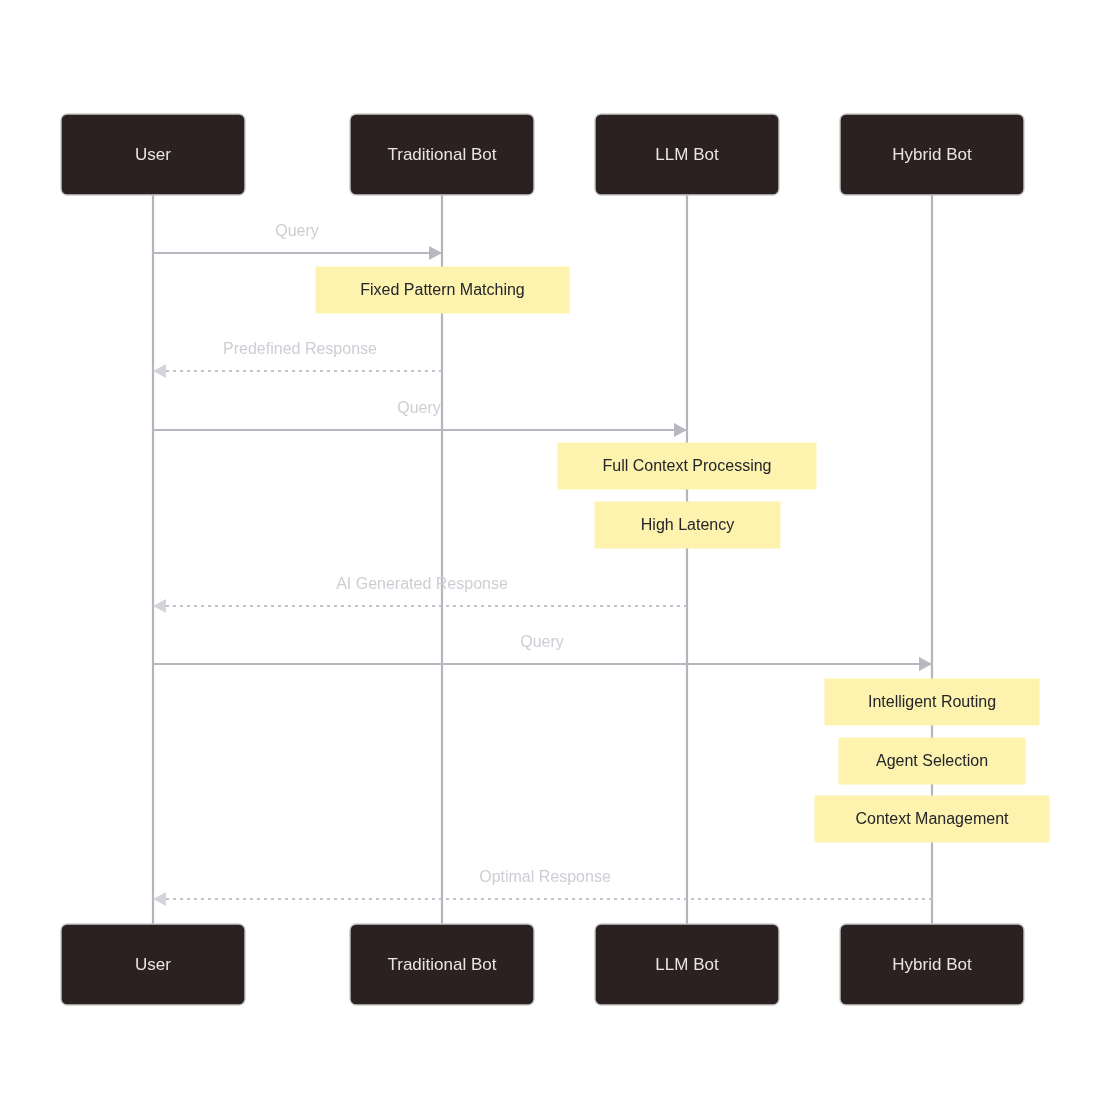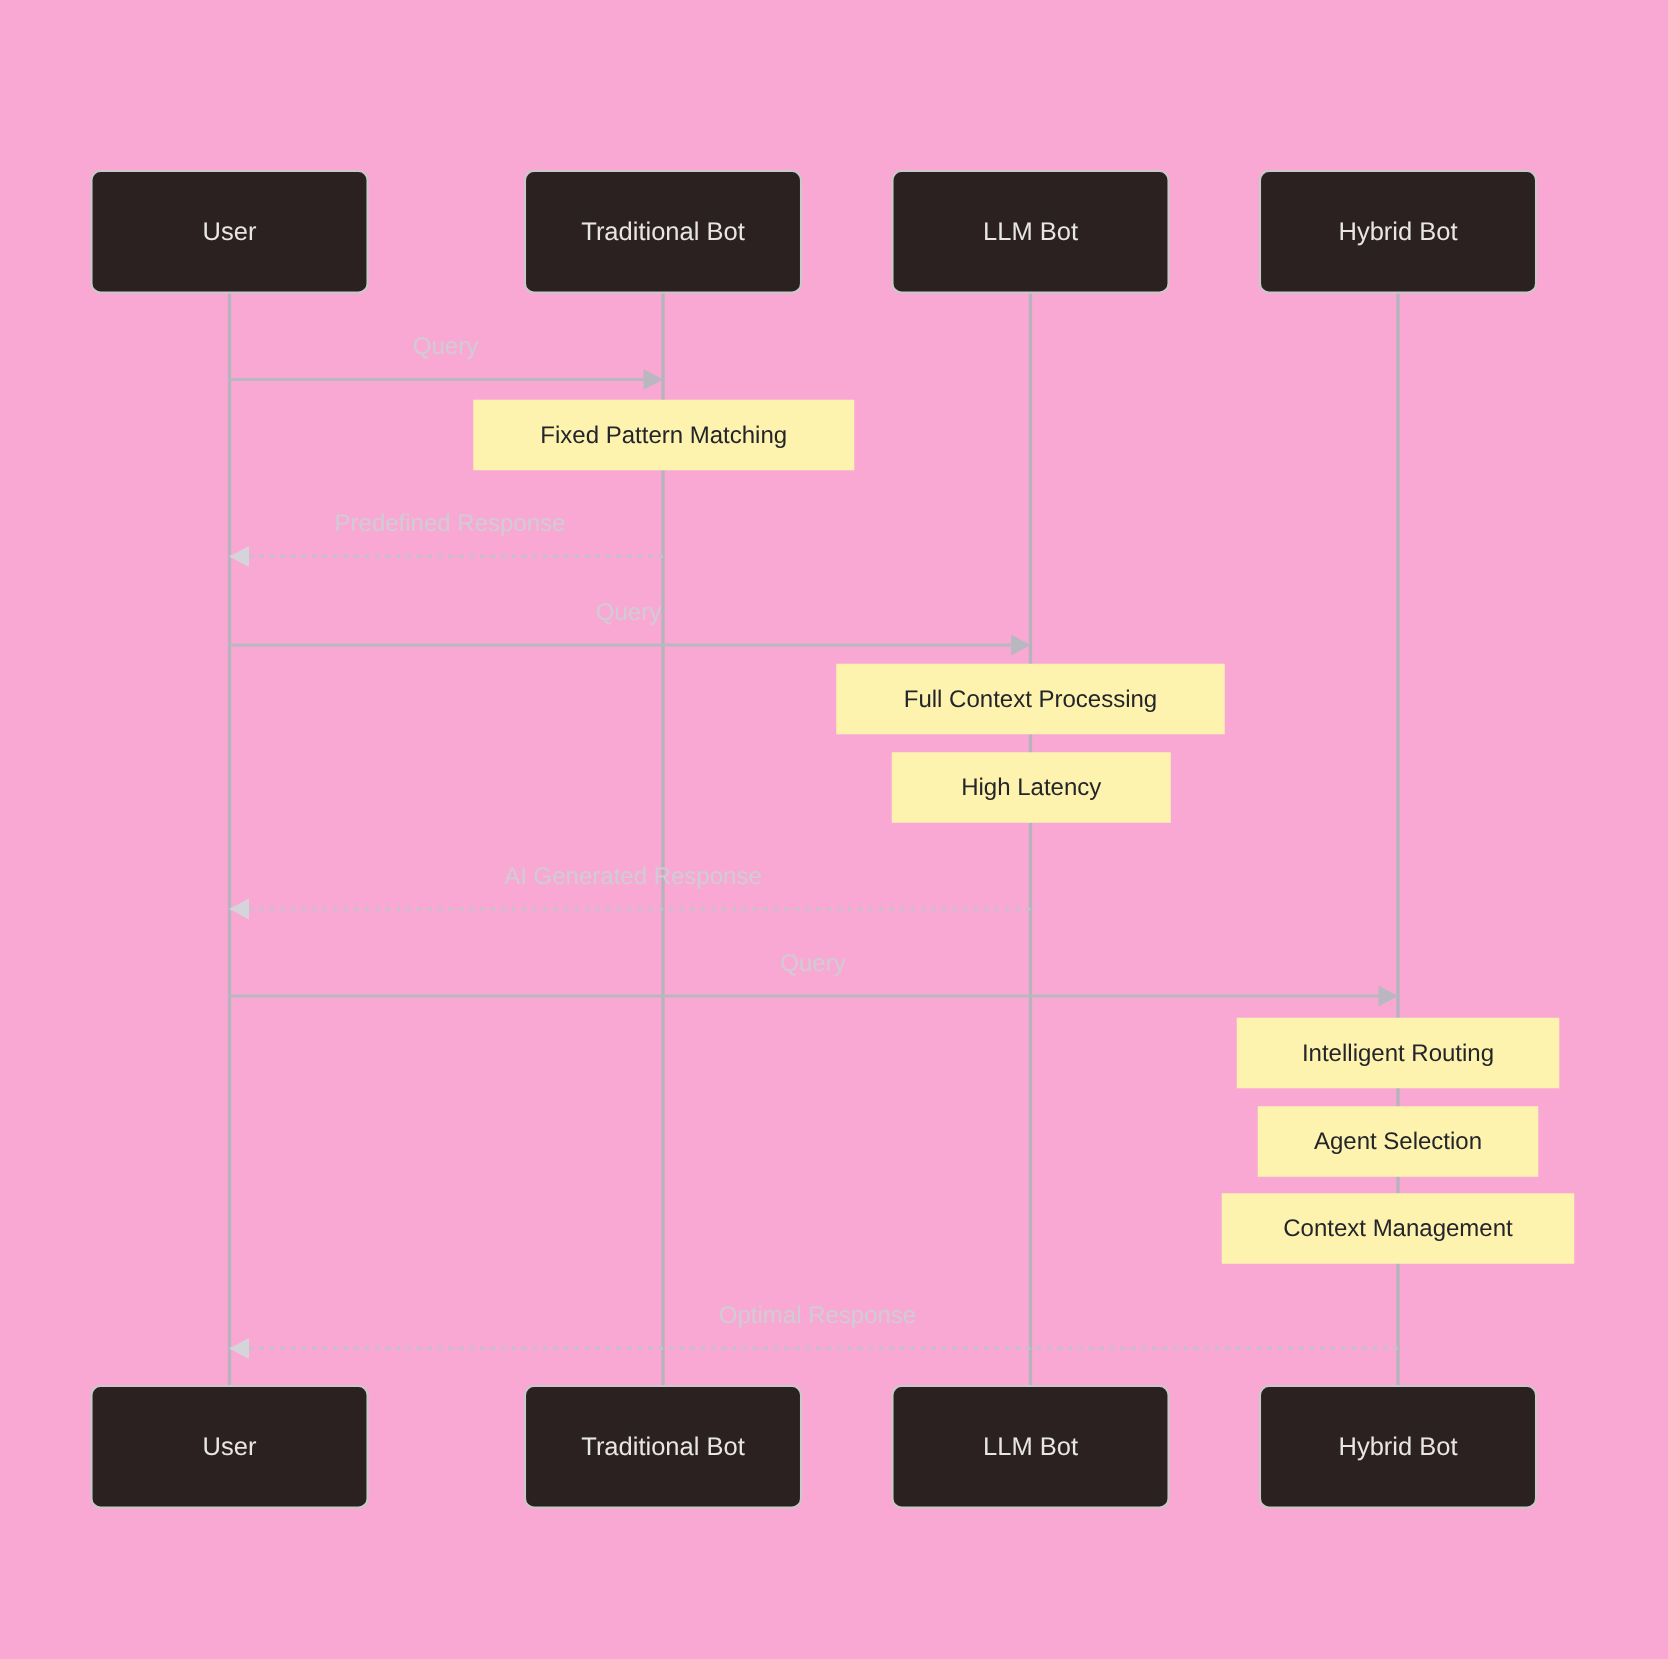--- a/index.html
+++ b/index.html
@@ -10,21 +10,21 @@
   body {
     width: 1112px;
     height: 1106px;
     overflow: hidden;
     font-family: "Liberation Sans", sans-serif;
   }
   #diagram-root {
     position: relative;
     width: 1112px;
     height: 1106px;
-    background: #f9a8d4;
+    background: #ffffff;
   }
   svg.seq-canvas {
     position: absolute;
     left: 0;
     top: 0;
     width: 1112px;
     height: 1106px;
     display: block;
   }
   .participant-box-rect {

